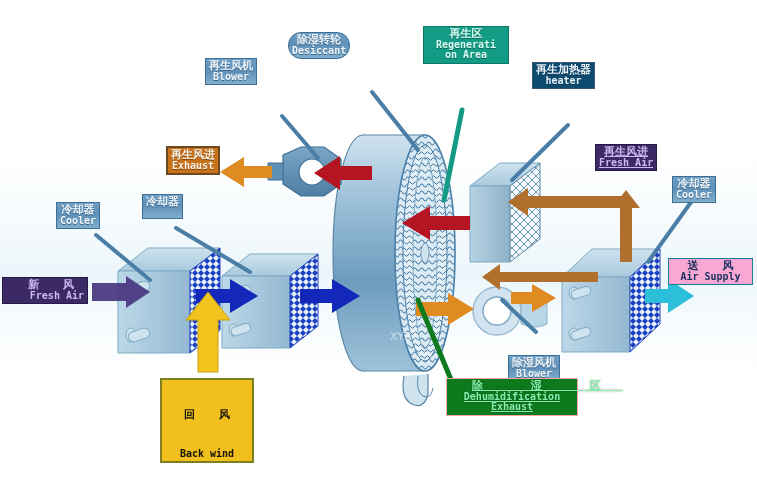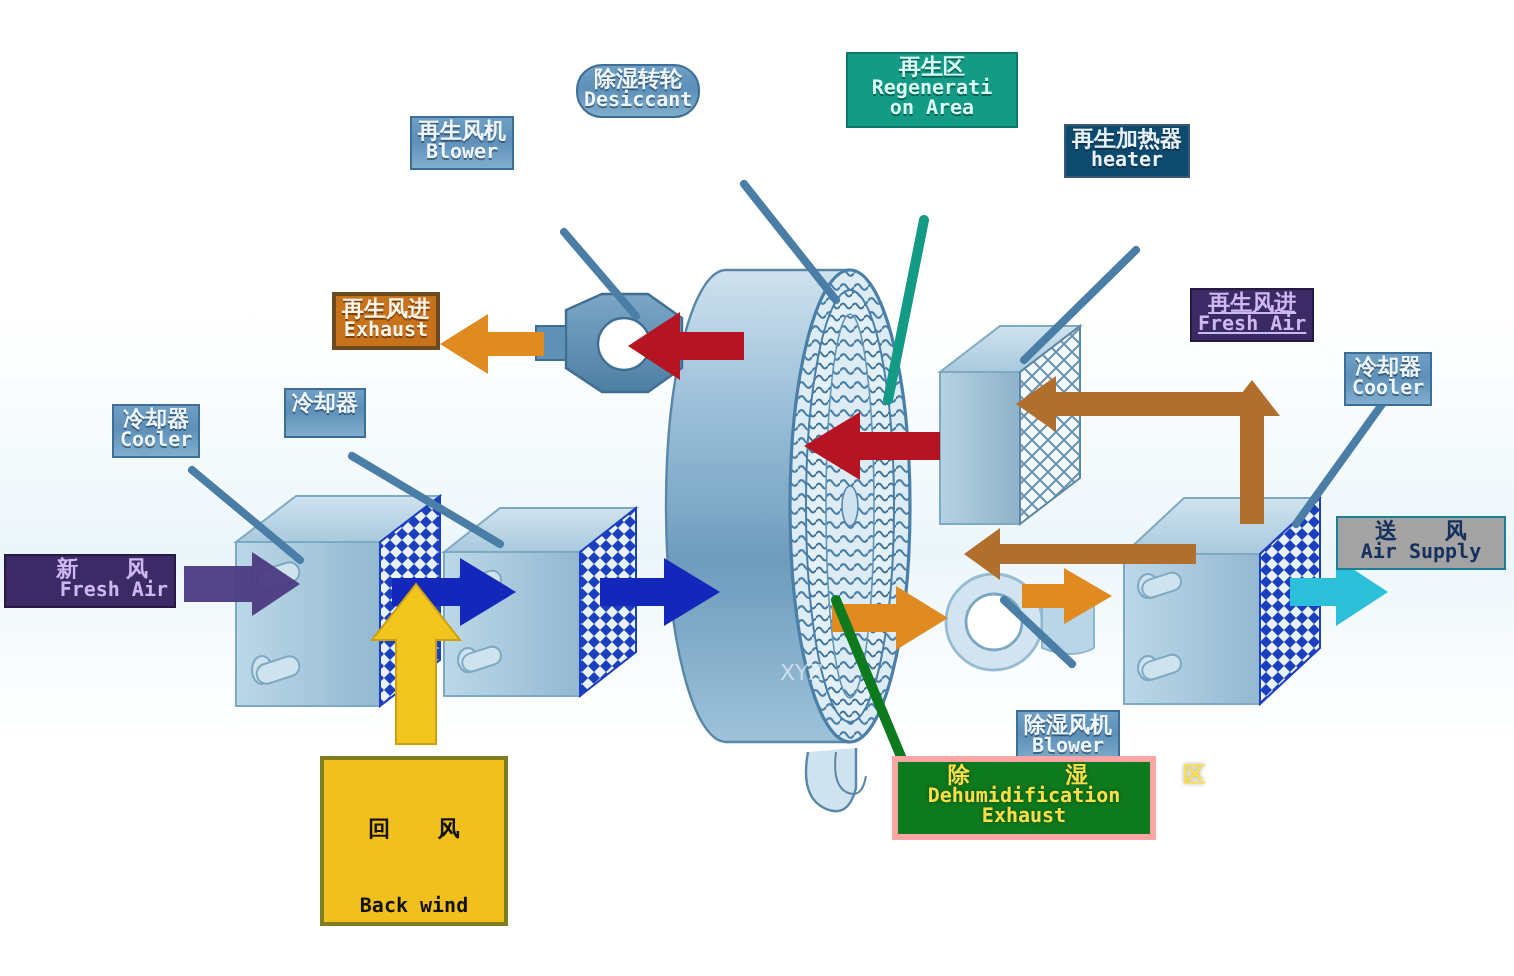--- a/index.html
+++ b/index.html
@@ -73,27 +73,28 @@
   .lb-yellow{
     background:#f2c01c;
     border:2px solid #7d7d22;
     color:#12120a;
     text-shadow:none;
   }
   .lb-yellow .cn,.lb-yellow .en{color:#12120a;margin-top:28px;}
   
   .lb-green{
     background:#0e7a1e;
-    border:3px solid #fca5a5;
-    color:#fde047;
+    border:1px solid #fca5a5;
+    color:#86efac;
     text-shadow:0 0 2px rgba(0,0,0,.4);
+    text-decoration:underline;
   }
   
   .lb-cyan{
-    background:#a3a3a3;
+    background:#f9a8d4;
     border:1px solid #1b7f96;
     color:#16294f;
     text-shadow:none;
   }
   .lb-cyan .cn,.lb-cyan .en{color:#15305c;}
 
   .spaced{letter-spacing:10px;padding-left:10px;}
   .spaced-wide{letter-spacing:22px;padding-left:22px;}
 
   

